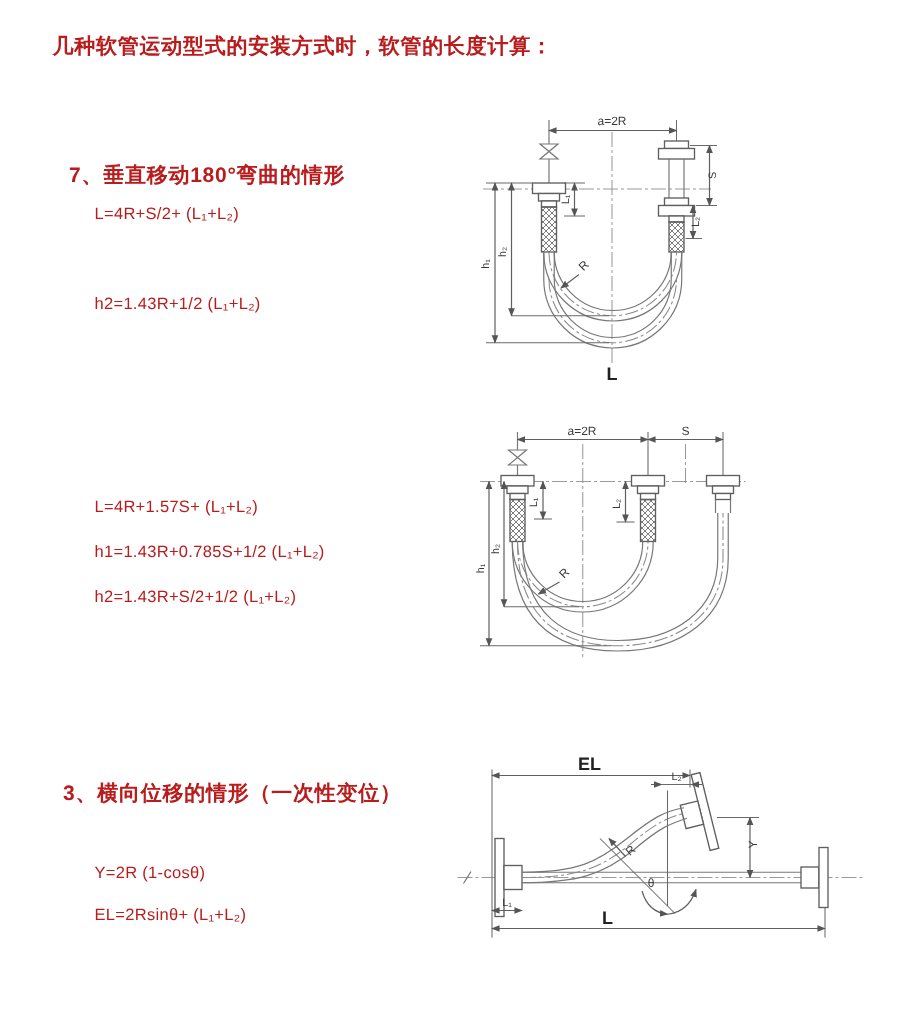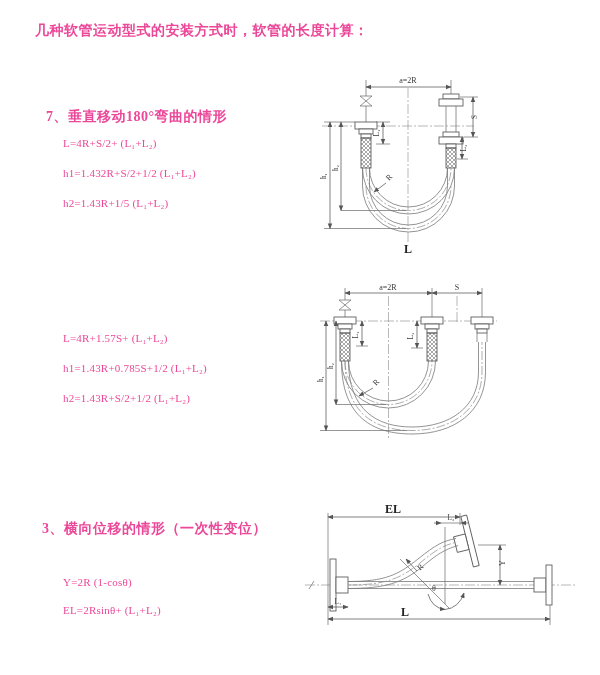--- a/index.html
+++ b/index.html
@@ -1,17 +1,17 @@
 <!DOCTYPE html>
 <html><head>
 <meta charset="utf-8">
 <style>
   html,body{margin:0;padding:0;background:#fff;}
   .page{position:relative;width:600px;height:675px;background:#ffffff;overflow:hidden;
-        font-family:Liberation Serif, serif;color:#ec4899;}
+        font-family:Liberation Sans, sans-serif;color:#b91c1c;}
   .title{position:absolute;left:35px;top:22px;font-size:14px;font-weight:bold;letter-spacing:.5px;}
   .sec-heading{position:absolute;font-size:14px;font-weight:bold;letter-spacing:.5px;}
   .formula{position:absolute;font-size:11px;letter-spacing:.2px;}
   svg{position:absolute;overflow:visible;}
   .thin{stroke:#787878;stroke-width:.8;fill:none;}
   .dim{stroke:#5f5f5f;stroke-width:.8;fill:none;}
   .ext{stroke:#6a6a6a;stroke-width:.7;fill:none;}
   .cl{stroke:#9a9a9a;stroke-width:.7;fill:none;stroke-dasharray:10 2 2 2;}
   .dashc{stroke:#8a8a8a;stroke-width:.7;fill:none;stroke-dasharray:9 2 2 2;}
   .fit{fill:#ffffff;stroke:#5f5f5f;stroke-width:.9;}
@@ -22,22 +22,21 @@
 </style>
 </head>
 <body>
 
 <div class="page">
 
   <div class="title">几种软管运动型式的安装方式时，软管的长度计算：</div>
 
   <div class="sec-heading" style="left:46px;top:108px">7、垂直移动180°弯曲的情形</div>
   <div class="formula" style="left:63px;top:137px">L=4R+S/2+ (L₁+L₂)</div>
-  <div class="formula" style="left:63px;top:167px">h1=1.432R+S/2+1/2 (L₁+L₂)</div>
-  <div class="formula" style="left:63px;top:197px">h2=1.43R+1/5 (L₁+L₂)</div>
+  <div class="formula" style="left:63px;top:197px">h2=1.43R+1/2 (L₁+L₂)</div>
 
   <div class="formula" style="left:63px;top:332px">L=4R+1.57S+ (L₁+L₂)</div>
   <div class="formula" style="left:63px;top:362px">h1=1.43R+0.785S+1/2 (L₁+L₂)</div>
   <div class="formula" style="left:63px;top:392px">h2=1.43R+S/2+1/2 (L₁+L₂)</div>
 
   <div class="sec-heading" style="left:42px;top:520px">3、横向位移的情形（一次性变位）</div>
   <div class="formula" style="left:63px;top:576px">Y=2R (1-cosθ)</div>
   <div class="formula" style="left:63px;top:604px">EL=2Rsinθ+ (L₁+L₂)</div>
 
   <svg width="0" height="0">

